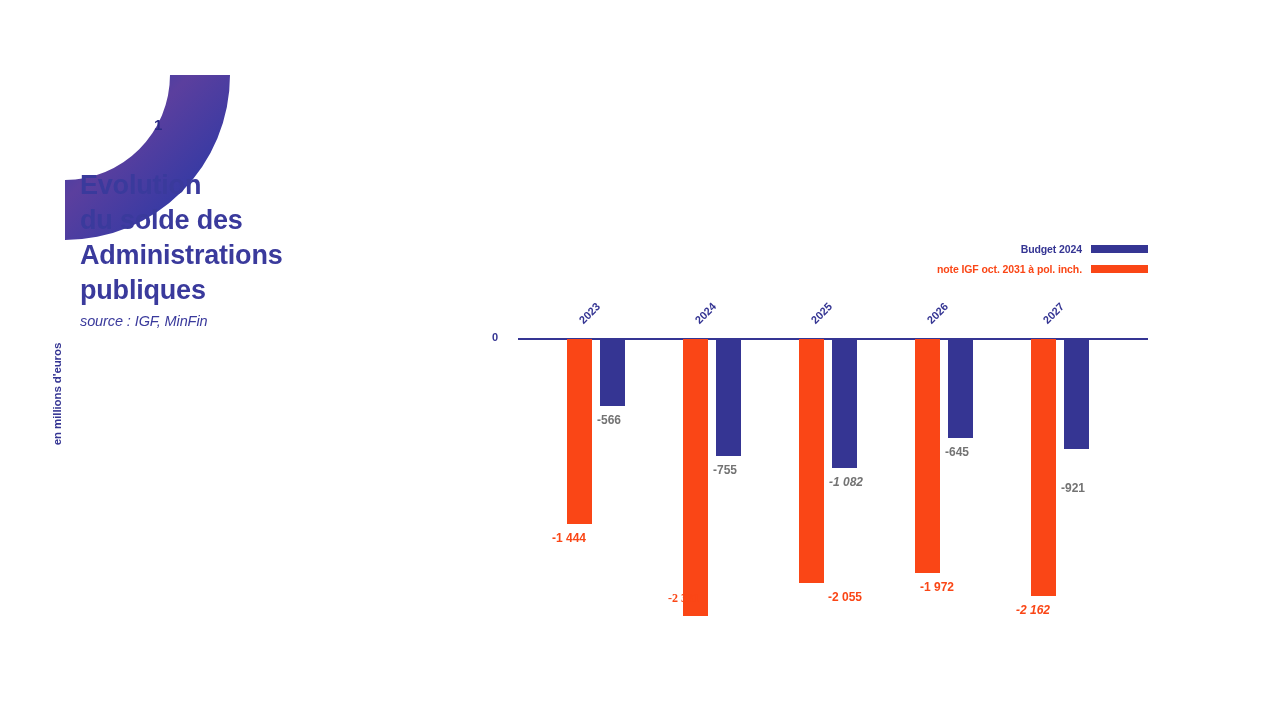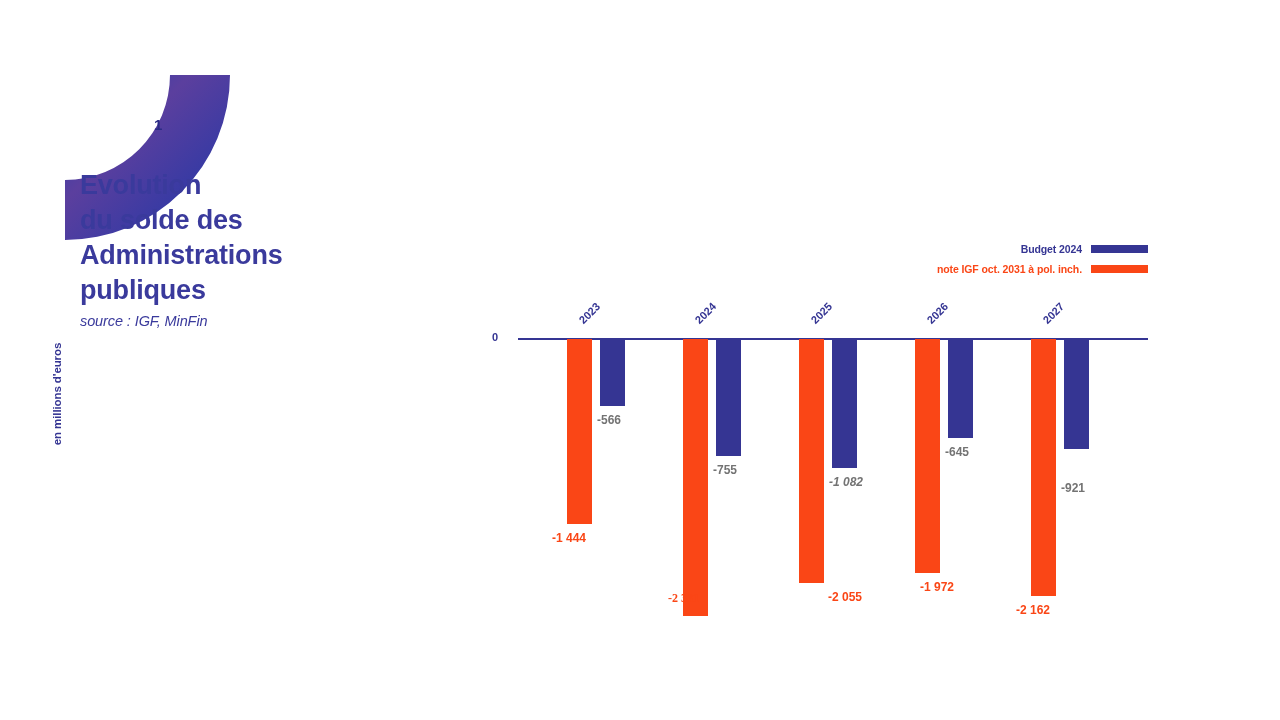--- a/index.html
+++ b/index.html
@@ -131,19 +131,19 @@
         <div class="value-label igf" style="left: 828px; top: 590.34px;">-2 055</div>
         <div class="bar budget" style="left: 832px; height: 128.65px;"></div>
         <div class="value-label budget" style="left: 829px; top: 474.65px; font-style: italic;">-1 082</div>
         <div class="year-label" style="left: 933px; top: 314px;">2026</div>
         <div class="bar igf" style="left: 915px; height: 234.471px;"></div>
         <div class="value-label igf" style="left: 900px; top: 580.471px; margin-left: 20px;">-1 972</div>
         <div class="bar budget" style="left: 948px; height: 99.0437px;"></div>
         <div class="value-label budget" style="left: 945px; top: 445.044px;">-645</div>
         <div class="year-label" style="left: 1049px; top: 314px;">2027</div>
         <div class="bar igf" style="left: 1031px; height: 257.062px;"></div>
-        <div class="value-label igf" style="left: 1016px; top: 603.062px;">-2 162</div>
+        <div class="value-label igf" style="left: 1016px; top: 603.062px; font-style: italic;">-2 162</div>
         <div class="bar budget" style="left: 1064px; height: 109.507px;"></div>
         <div class="value-label budget" style="left: 1061px; top: 481px;">-921</div>
       </div>
   </div>
 
 </div>
 
 </body></html>

